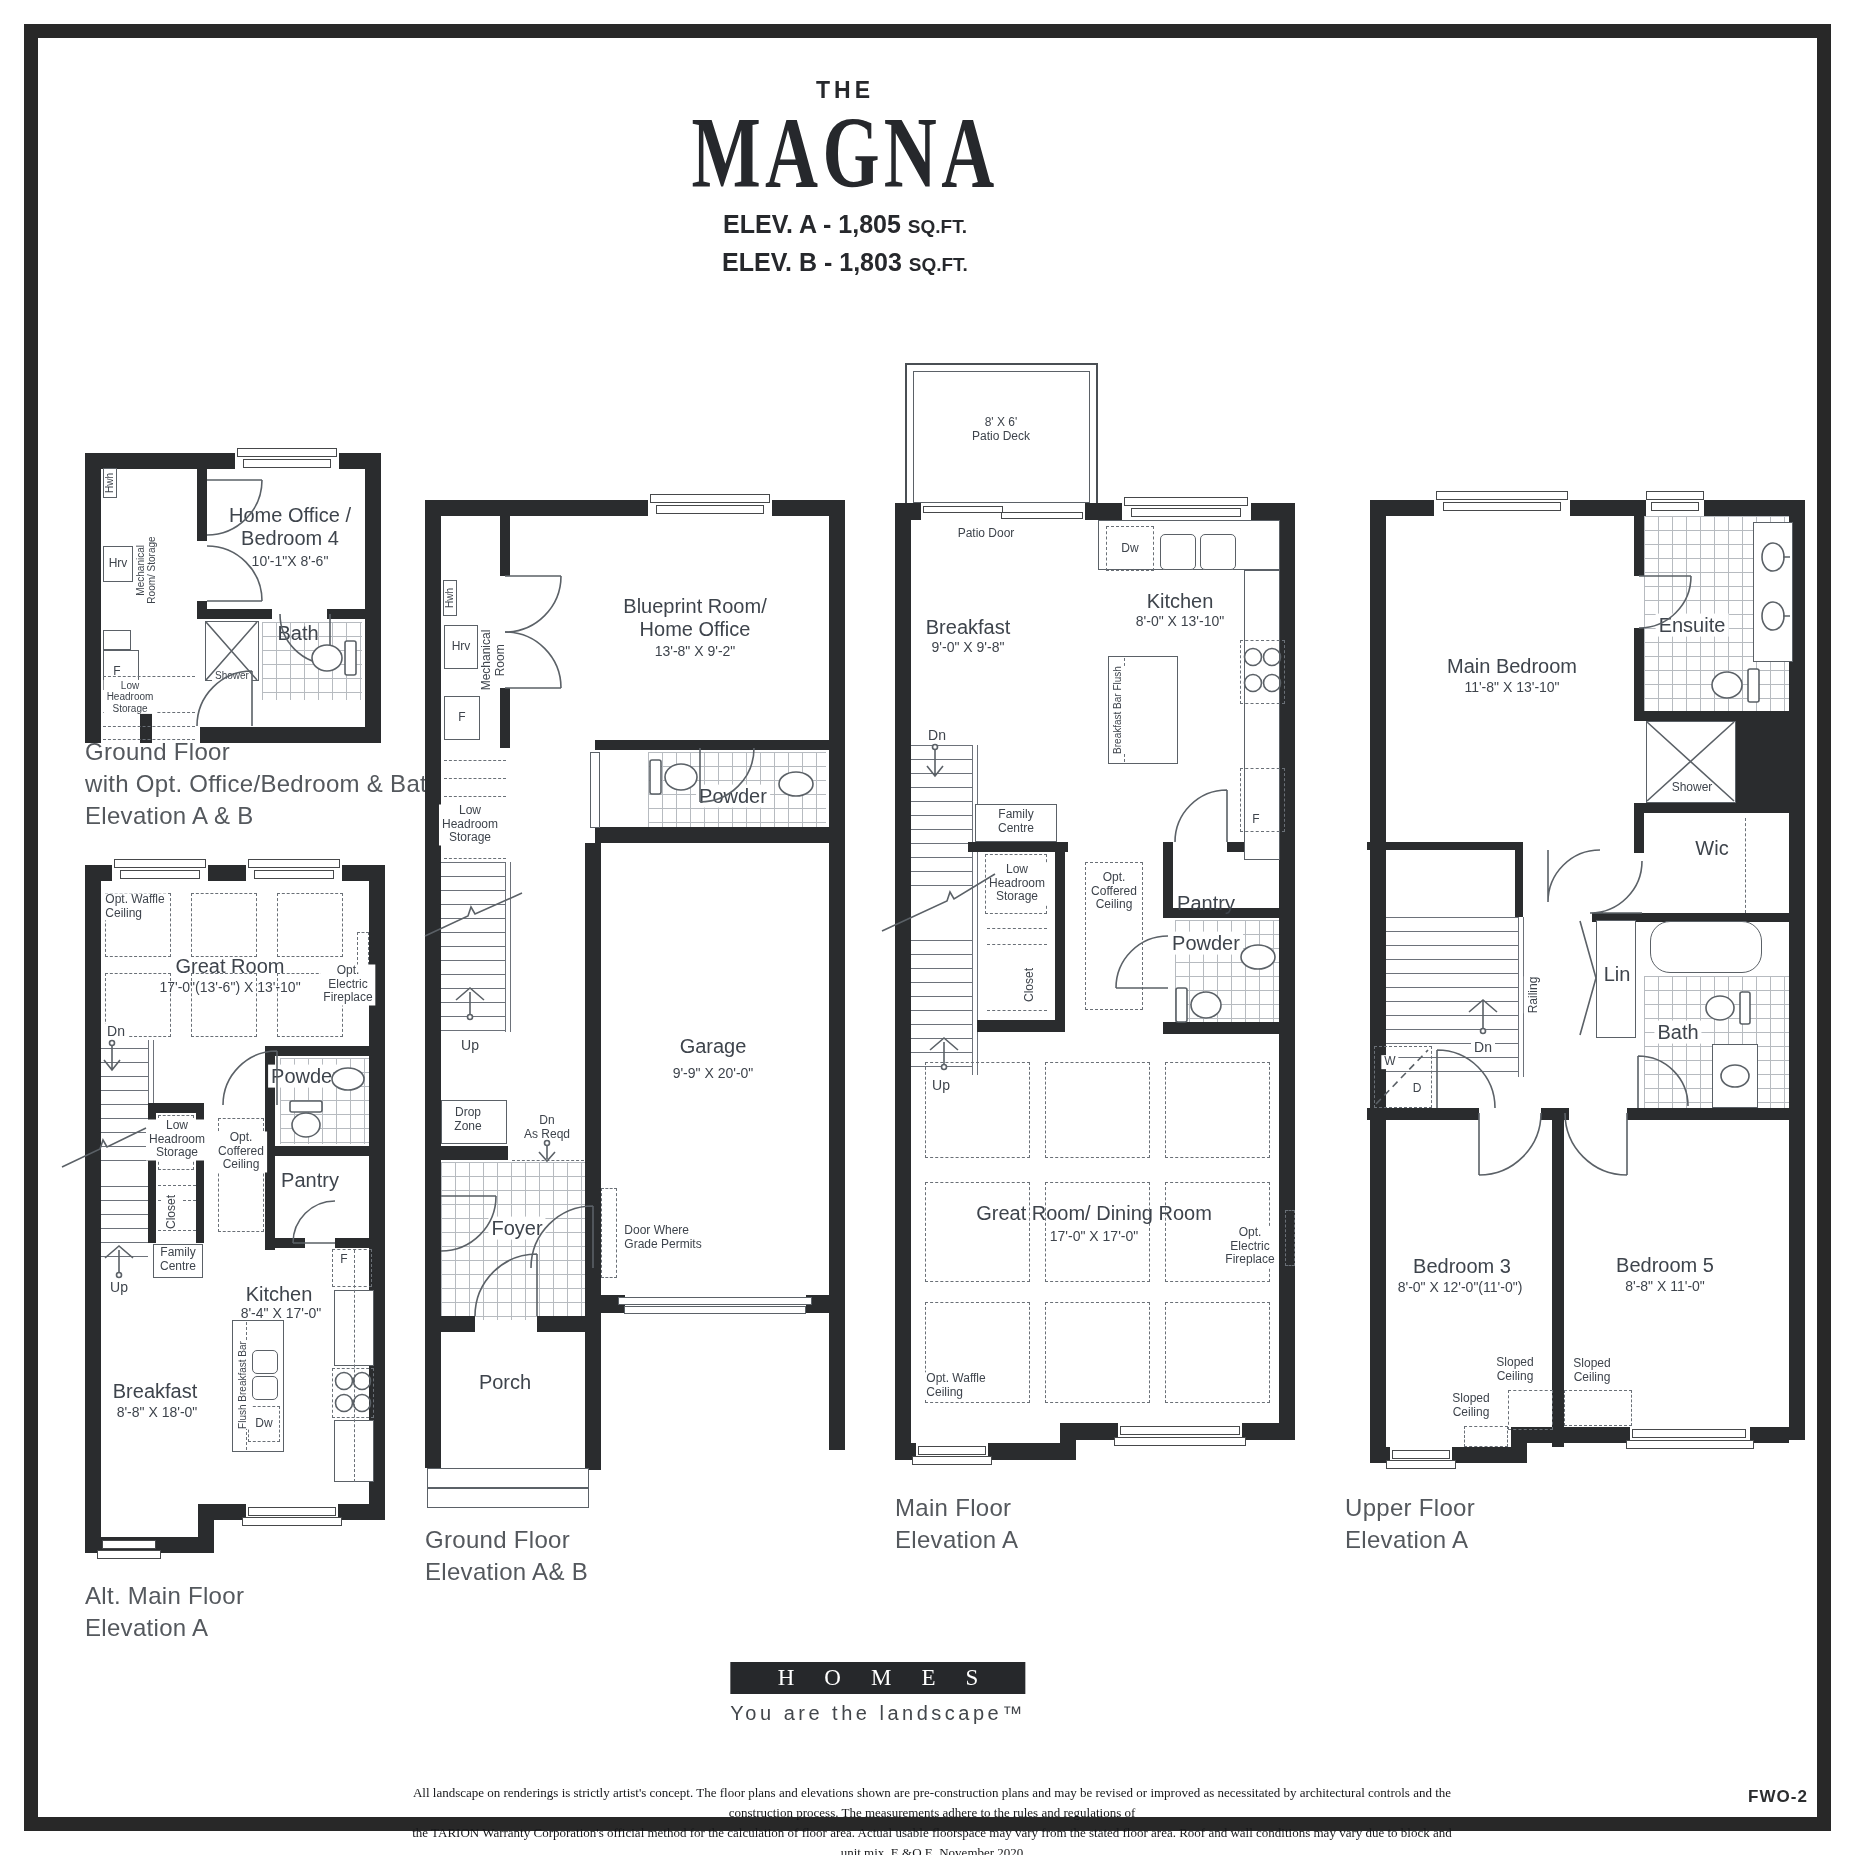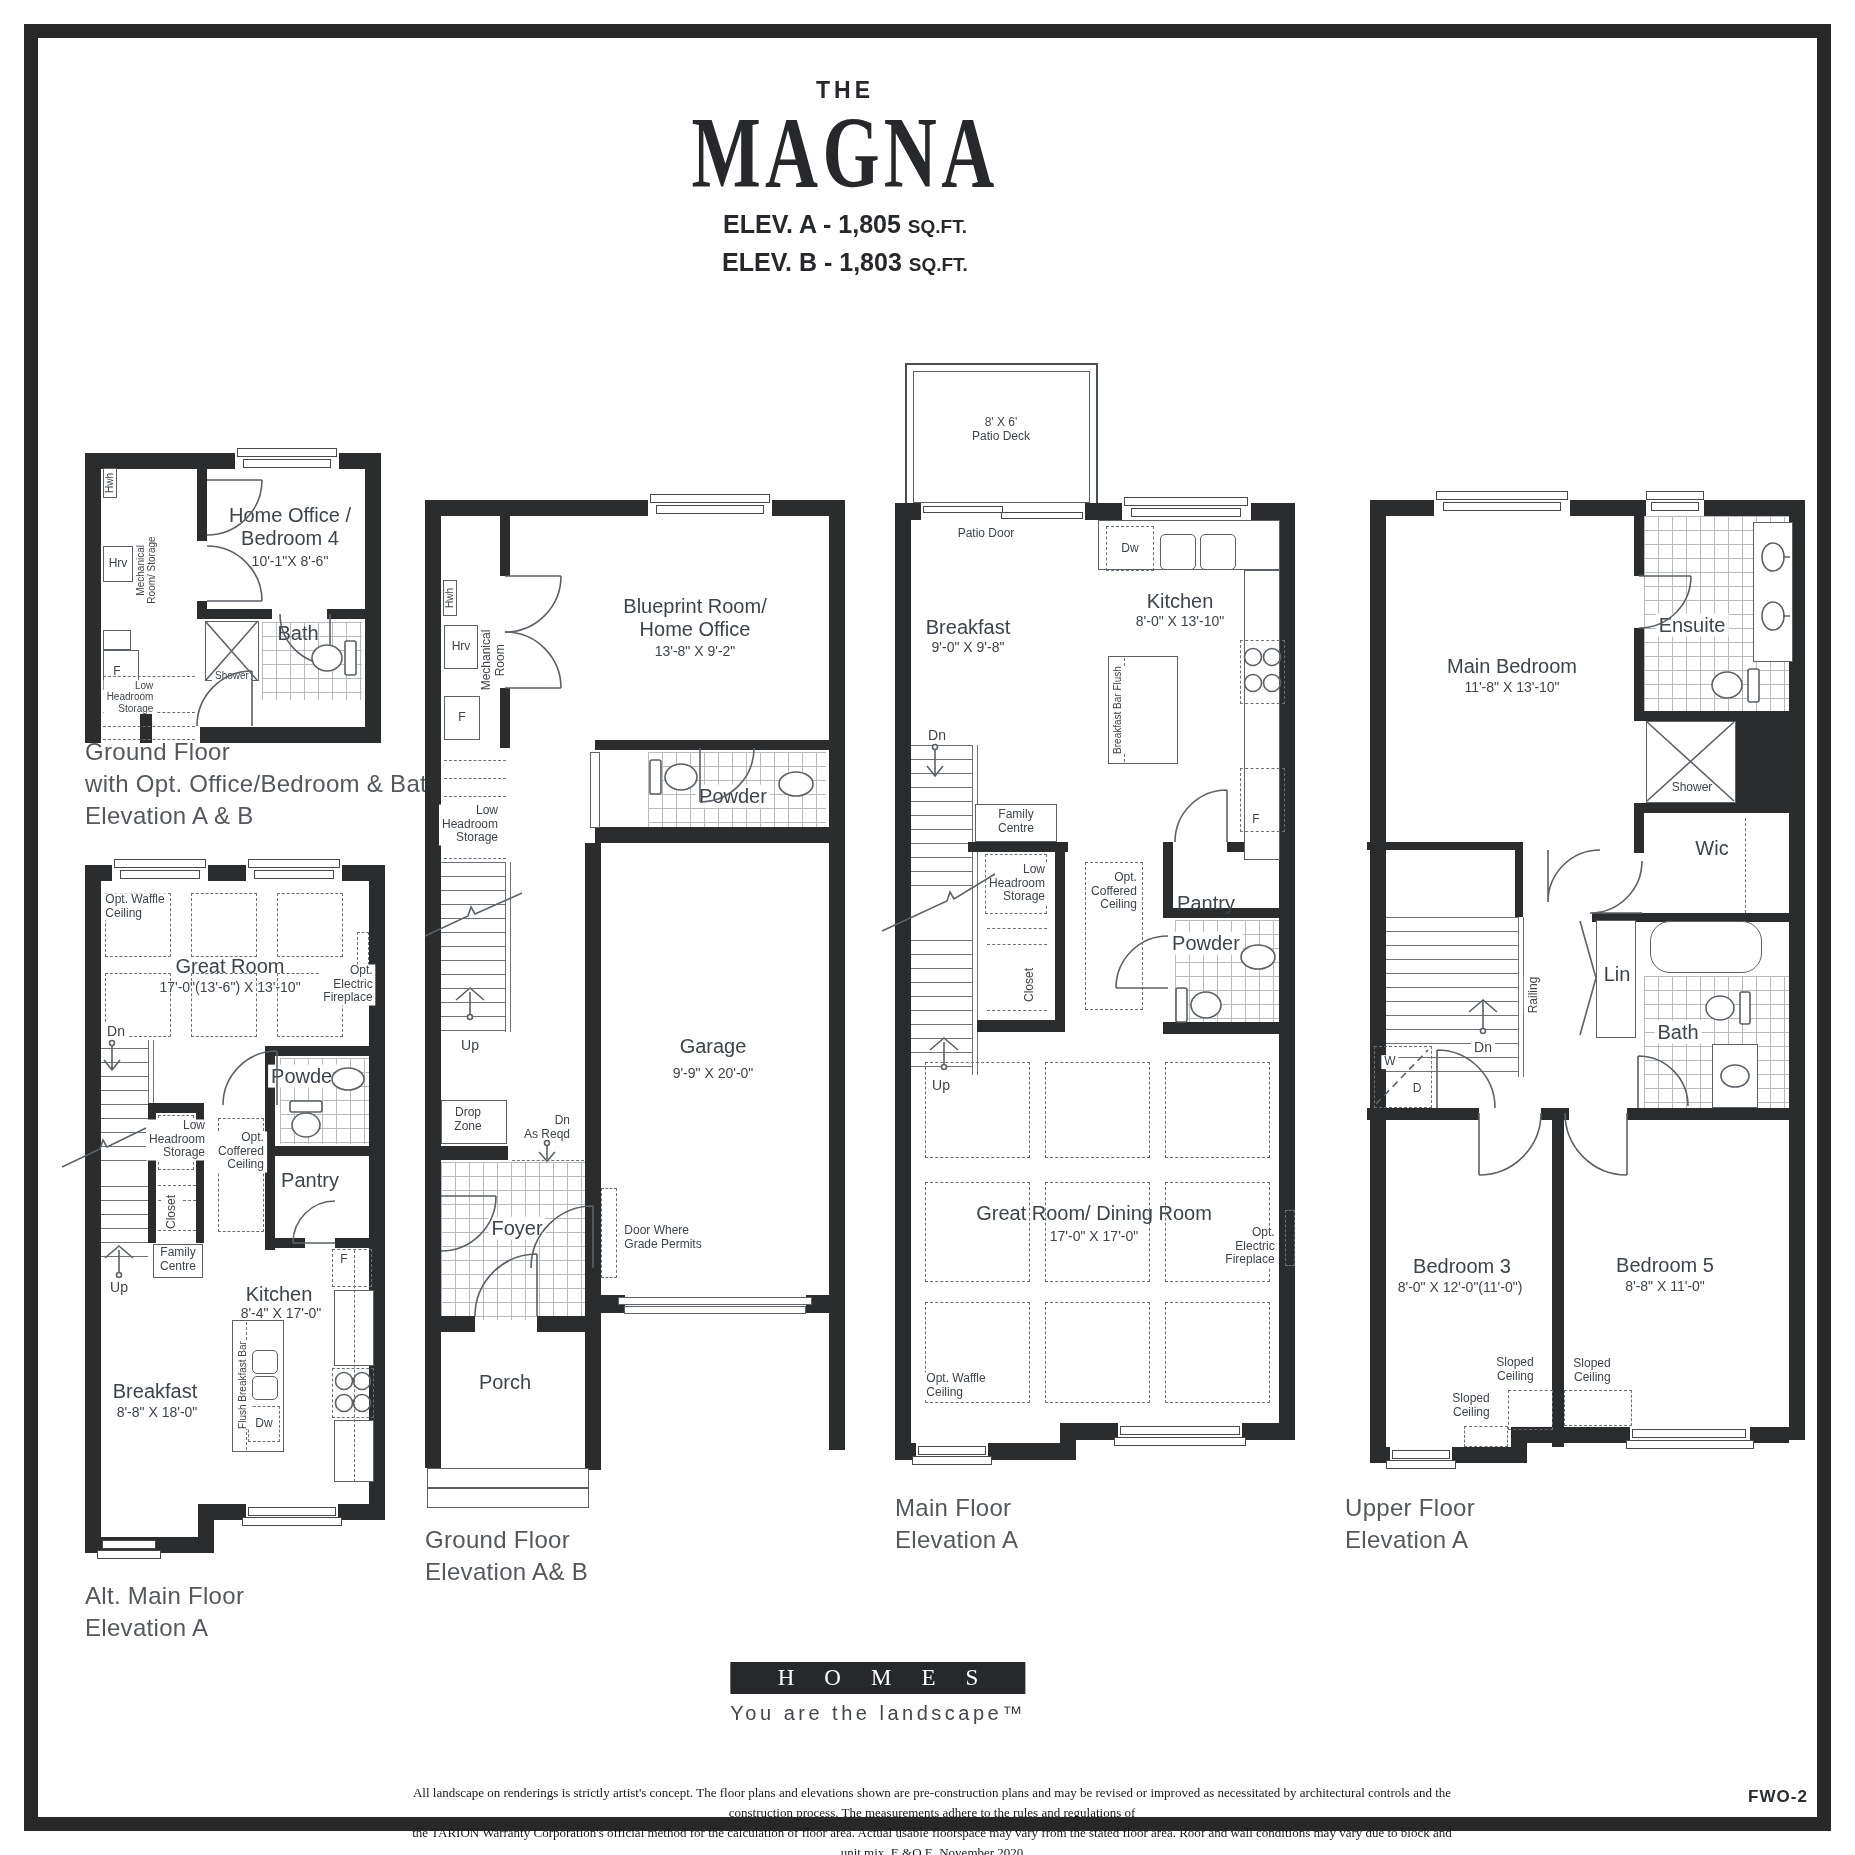--- a/index.html
+++ b/index.html
@@ -38,21 +38,21 @@
   .dsh { stroke-dasharray:7 5; }
 
   
   .lbl { position:absolute; transform:translate(-50%,-50%); text-align:center; color:#3e444c;
          white-space:pre-line; line-height:1.14; }
   .big { font-size:20px; }
   .md  { font-size:20px; }
   .sm  { font-size:14px; }
   .xs  { font-size:12px; }
   .xxs { font-size:10px; }
-  .bg  { background:#fff; padding:0 3px;text-align:right; }
+  .bg  { background:#fff; padding:0 3px; }
   .vert { writing-mode:vertical-rl; transform:translate(-50%,-50%) rotate(180deg); }
   .cap { position:absolute; font-size:24px; color:#54585d; line-height:1.34; white-space:pre-line;
          letter-spacing:.3px; }
 
   
   .logo { position:absolute; left:878px; top:1658px; transform:translateX(-50%); text-align:center; }
   .logo-name { display:block; font-family:"Liberation Serif",serif; font-weight:700; font-size:60px;
                line-height:1; color:#26282b; letter-spacing:0px; white-space:nowrap; }
   .logo-bar { display:block; margin-top:4px; background:#26282b; color:#fff;
               font-family:"Liberation Serif",serif; font-size:23px; line-height:32px; height:32px;

